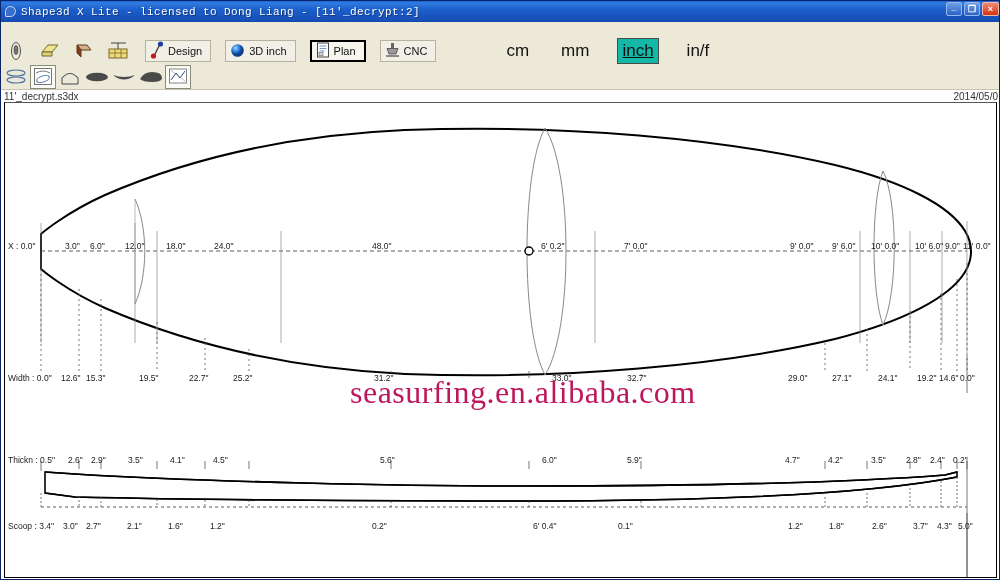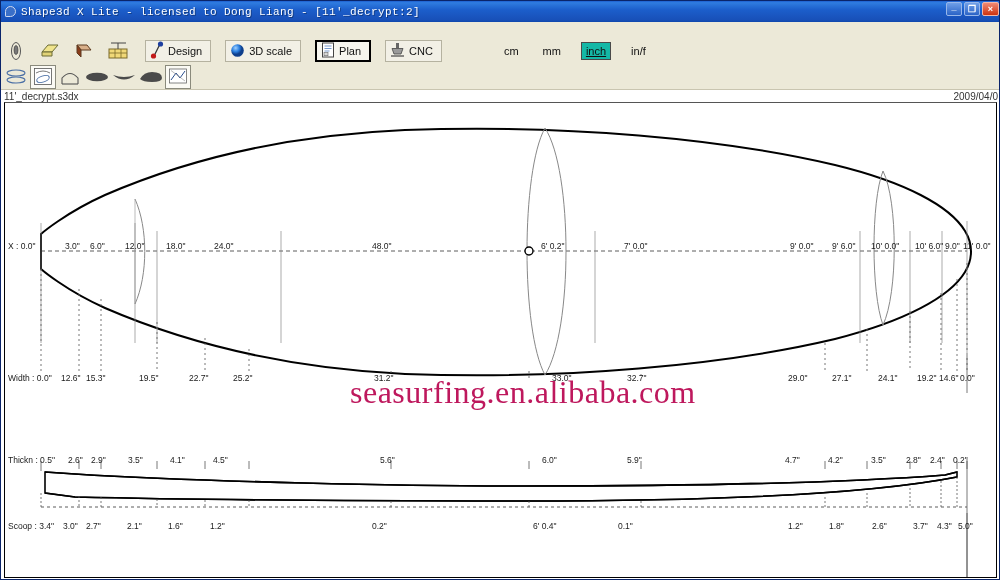--- a/index.html
+++ b/index.html
@@ -121,23 +121,23 @@
     border: 2px solid #000000;
     display: flex; align-items: center;
     padding: 0 8px 0 4px;
     margin-left: 6px;
     font-size: 11px; color: #111;
     gap: 4px;
     white-space: nowrap;
   }
   .mode-btn.flat { border: 1px solid #b5b2a0; background: #f2f0e6; }
   .unit {
-    font-size: 11px; color: #111;
+    font-size: 17px; color: #111;
     padding: 2px 4px;
-    margin-left: 8px;
+    margin-left: 16px;
     text-align: center;
   }
   .unit.sel {
     border: 1px solid #4a4a4a;
     background: #14b8a6;
     text-decoration: underline;
   }
 
   
   .toolbar2 {
@@ -262,21 +262,21 @@
             <defs>
               <radialGradient id="sph" cx="35%" cy="30%">
                 <stop offset="0%" stop-color="#9fd0ff"></stop>
                 <stop offset="60%" stop-color="#2a7fe0"></stop>
                 <stop offset="100%" stop-color="#0f3f8c"></stop>
               </radialGradient>
             </defs>
             <circle cx="7.5" cy="7.5" r="6.3" fill="url(#sph)"></circle>
           </svg>
       </span>
-      <span>3D scale</span>
+      <span>3D inch</span>
     </div>
     <div class="mode-btn">
       <span>
         <svg width="14" height="16" viewBox="0 0 14 16">
             <rect x="1.5" y="1" width="11" height="14" fill="#fff" stroke="#444" stroke-width="1"></rect>
             <line x1="3.5" y1="4" x2="10.5" y2="4" stroke="#7799cc" stroke-width="1"></line>
             <line x1="3.5" y1="6.5" x2="10.5" y2="6.5" stroke="#7799cc" stroke-width="1"></line>
             <line x1="3.5" y1="9" x2="8.5" y2="9" stroke="#7799cc" stroke-width="1"></line>
             <rect x="3" y="10.5" width="4" height="3.2" fill="#d8d8d8" stroke="#666" stroke-width="0.6"></rect>
           </svg>
@@ -342,21 +342,21 @@
         <path d="M3 13 L8 6 L12 11 L17 4" fill="none" stroke="#2a4f8f" stroke-width="1"></path>
         <line x1="3" y1="3.5" x2="17" y2="14" stroke="#888" stroke-width="0.6"></line>
       </svg>
     </div>
   </div>
 
   <div class="docarea">
 
     <div class="filebar">
       <span class="fname">11'_decrypt.s3dx</span>
-      <span class="fdate">2009/04/0</span>
+      <span class="fdate">2014/05/0</span>
     </div>
 
     <div class="canvas">
 
       <svg width="993" height="476" viewBox="0 0 993 476">
 
         <line x1="36" y1="148" x2="962" y2="148" stroke="#333" stroke-width="0.8" stroke-dasharray="4,3"></line>
 
         <path d="M36 131
                  C 36 131, 60 110, 100 92

